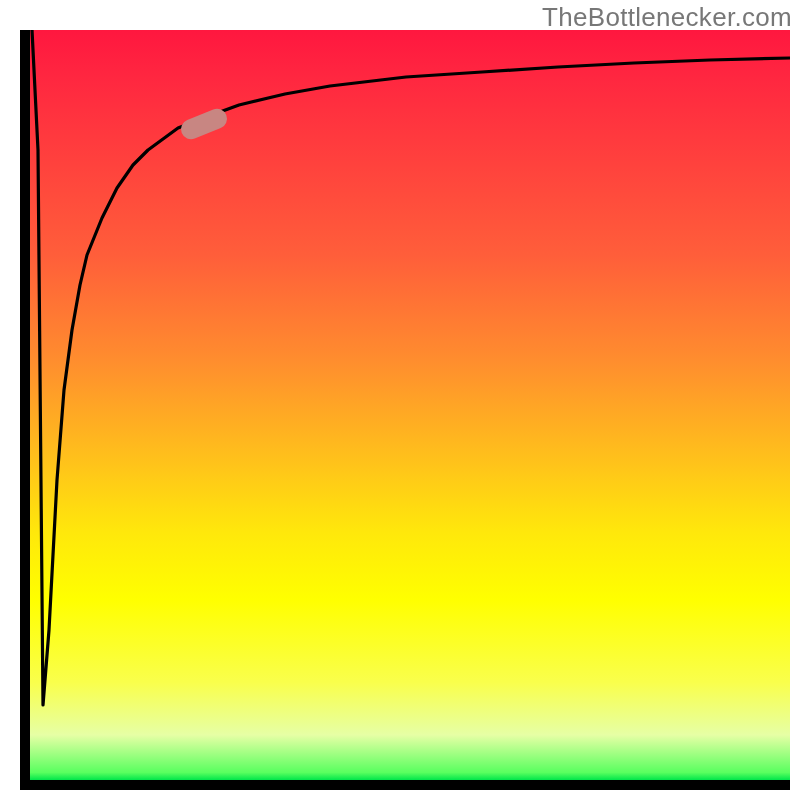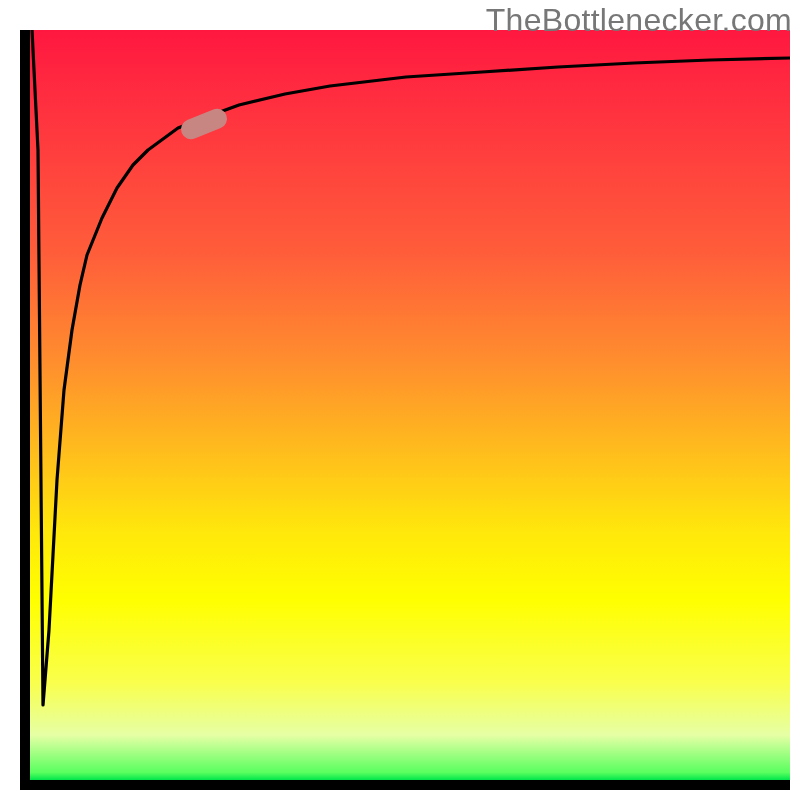--- a/index.html
+++ b/index.html
@@ -57,21 +57,21 @@
     position: absolute;
     background: #c88682;
     border-radius: 14px;
     transform-origin: center center;
   }
   .watermark {
     position: absolute;
     top: 2px;
     right: 8px;
     font-family: Arial, Helvetica, sans-serif;
-    font-size: 32px;
+    font-size: 26px;
     color: #777777;
     letter-spacing: 0.3px;
     text-align: right;
   }
 </style>
 </head>
 <body>
 
 <div class="plot-wrap">
 

